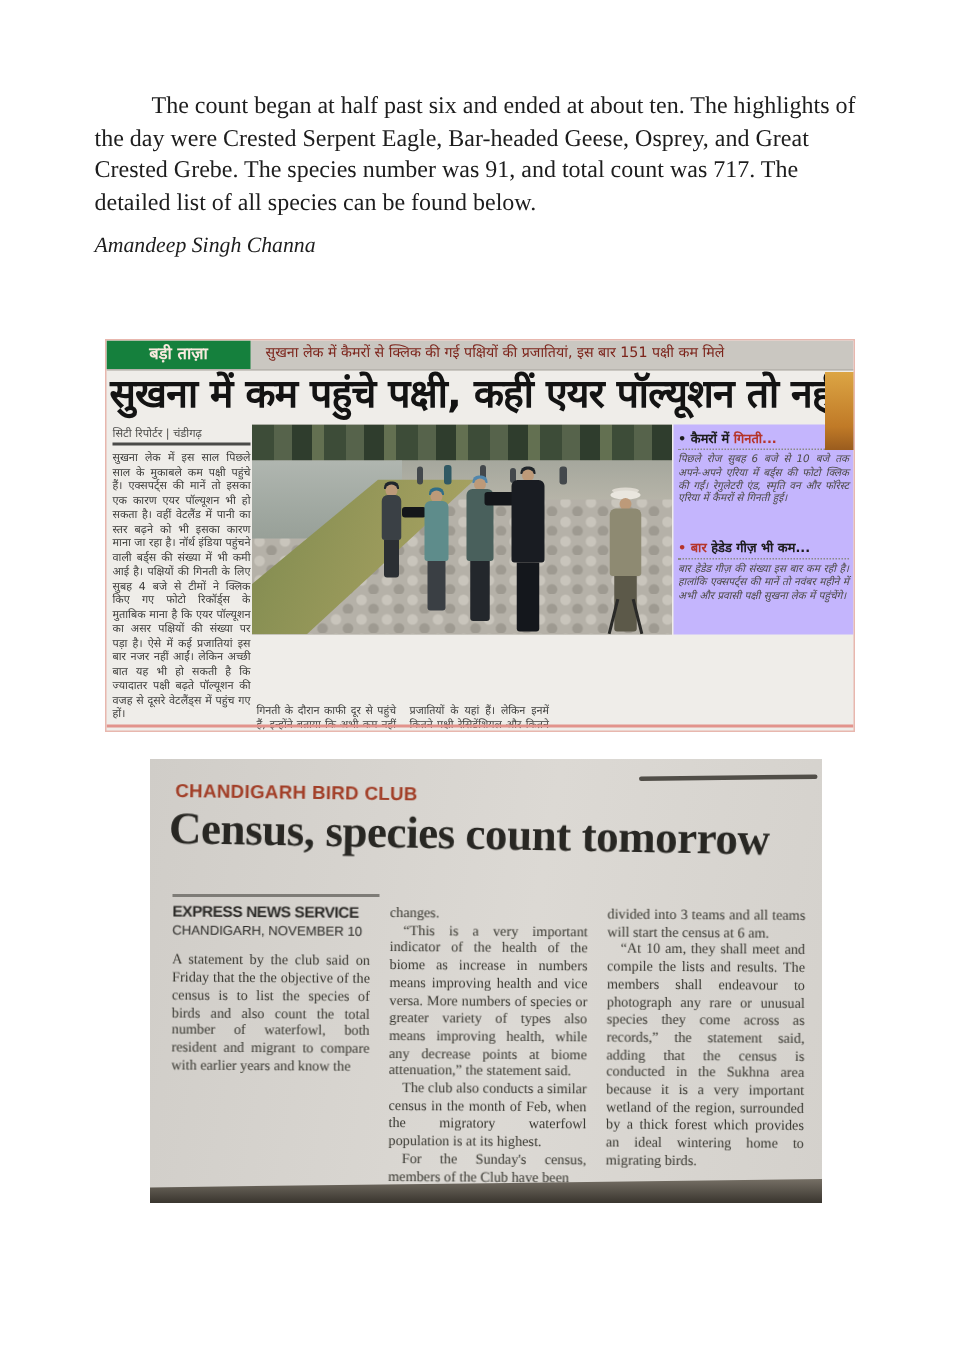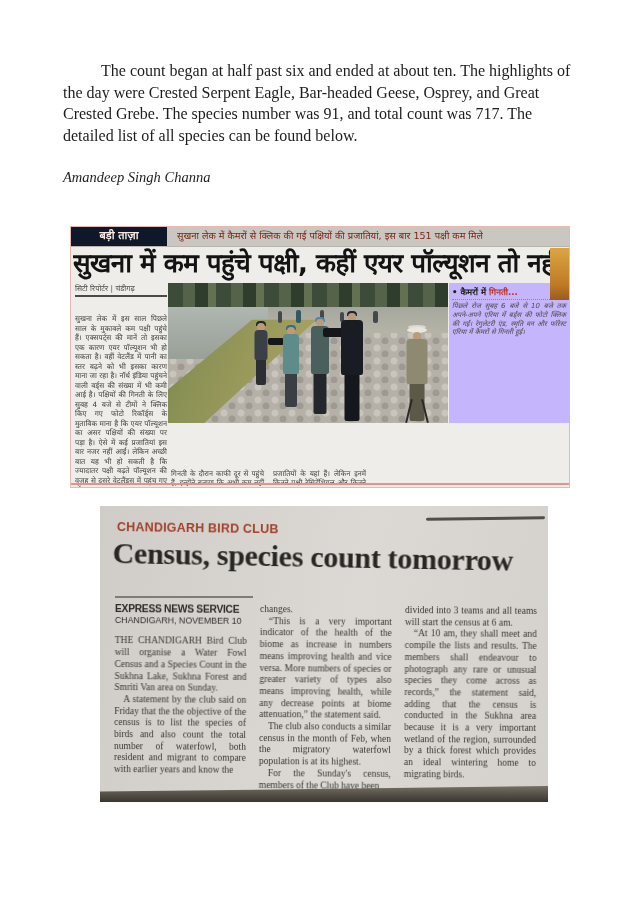--- a/index.html
+++ b/index.html
@@ -8,49 +8,49 @@
     font-family:"Liberation Serif", serif; overflow:hidden;
   }
 
   
   .doc-paragraph {
     position:absolute; left:63px; top:60px; width:518px;
     font-size:16px; line-height:21.5px; color:#1d1d1d;
     text-indent:38px; text-align:left;
   }
   .doc-author {
-    position:absolute; left:63px; top:169px;
+    position:absolute; left:63px; top:156px;
     font-size:14.5px; font-style:italic; color:#1d1d1d;
   }
 
   
   .clip-hindi {
     position:absolute; left:70px; top:226px; width:500px; height:262px;
     background:#efede9; border:1px solid #e8b7ae; box-sizing:border-box;
     font-family:"DejaVu Sans", sans-serif; overflow:hidden;
   }
   .strap { display:flex; align-items:stretch; height:19px; background:#cac7c1; border-bottom:1px solid #b7b4ae; }
   .badge {
-    background:#0f172a; color:#f8e9de; font-weight:bold; font-size:11px;
+    background:#15803d; color:#f8e9de; font-weight:bold; font-size:11px;
     width:96px; text-align:center; line-height:18px; margin-right:10px; flex:none;
   }
   .strap-text { color:#7c241b; font-weight:normal; font-size:9.5px; line-height:18px; white-space:nowrap; overflow:hidden; }
   .hl {
     position:absolute; left:2px; top:19px; width:478px; height:36px;
     font-size:26px; font-weight:bold; color:#131313; line-height:35px;
     letter-spacing:-0.5px; white-space:nowrap; overflow:hidden;
   }
   .inset-orange {
     position:absolute; left:479px; top:21px; width:20px; height:52px;
     background:linear-gradient(#dca544,#c07a27 70%,#9a5c1e); z-index:4;
   }
   .h-leftcol { position:absolute; left:4px; top:56px; width:92px; height:200px; }
   .h-byline {
     font-size:7.5px; color:#4e4e4c; border-bottom:2px solid #4a4a48;
-    padding-bottom:2px; margin-bottom:17px; white-space:nowrap; overflow:hidden;
+    padding-bottom:2px; margin-bottom:3px; white-space:nowrap; overflow:hidden;
   }
   .h-small {
     font-size:7.3px; line-height:9.5px; color:#3c3c3a; text-align:justify;
     filter:blur(0.3px); word-break:break-word;
   }
 
   
   .h-photo {
     position:absolute; left:97px; top:56px; width:280px; height:140px;
     background:#b3afa5; overflow:hidden; filter:blur(0.45px) saturate(0.92);
@@ -202,40 +202,43 @@
       <div class="p-legs" style="top:55px;width:15px;height:37px;background:#5c5948;"></div>
       <div class="tripod" style="left:2px;top:70px;height:24px;transform:rotate(14deg);"></div>
       <div class="tripod" style="left:18px;top:70px;height:24px;transform:rotate(-14deg);"></div>
     </div>
   </div>
 
 
   <div class="h-panel">
     <div class="panel-h"><span>• कैमरों में </span><span class="red">गिनती...</span></div>
     <div class="panel-txt">पिछले रोज सुबह 6 बजे से 10 बजे तक अपने-अपने एरिया में बर्ड्स की फोटो क्लिक की गईं। रेगुलेटरी एंड, स्मृति वन और फॉरेस्ट एरिया में कैमरों से गिनती हुई।</div>
+    <div class="panel-block2">
+      <div class="panel-h"><span class="red">• बार </span><span>हेडेड गीज़ भी कम...</span></div>
+      <div class="panel-txt">बार हेडेड गीज़ की संख्या इस बार कम रही है। हालांकि एक्सपर्ट्स की मानें तो नवंबर महीने में अभी और प्रवासी पक्षी सुखना लेक में पहुंचेंगे।</div>
+    </div>
   </div>
 
   <div class="h-bottom">
     <div class="h-bcol">गिनती के दौरान काफी दूर से पहुंचे हैं, इन्होंने बताया कि अभी कम नहीं पहुंचे हैं। इसका अंदाजा इसी से लगा सकते हैं कि पिछले साल जब</div>
     <div class="h-bcol">प्रजातियों के यहां हैं। लेकिन इनमें कितने पक्षी रेसिडेंशियल और कितने माइग्रेटरी हैं इसका अलग से रिकॉर्ड किया जाता है।</div>
   </div>
   <div class="h-rule"></div>
 </div>
 
 <div class="clip-en">
   <div class="en-toprule"></div>
   <div class="en-kicker">CHANDIGARH BIRD CLUB</div>
   <div class="en-headline">Census, species count tomorrow</div>
   <div class="en-rule"></div>
   <div class="en-cols">
     <div class="en-col">
       <div class="en-byline1">EXPRESS NEWS SERVICE</div>
       <div class="en-byline2">CHANDIGARH, NOVEMBER 10</div>
       <div>
-          <p>THE CHANDIGARH Bird Club will organise a Water Fowl Census and a Species Count in the Sukhna Lake, Sukhna Forest and Smriti Van area on Sunday.</p>
           <p>A statement by the club said on Friday that the the objective of the census is to list the species of birds and also count the total number of waterfowl, both resident and migrant to compare with earlier years and know the</p>
         </div>
     </div>
     <div class="en-col">
       <div>
           <p>changes.</p>
           <p>“This is a very important indicator of the health of the biome as increase in numbers means improving health and vice versa. More numbers of species or greater variety of types also means improving health, while any decrease points at biome attenuation,” the statement said.</p>
           <p>The club also conducts a similar census in the month of Feb, when the migratory waterfowl population is at its highest.</p>
           <p>For the Sunday's census, members of the Club have been</p>
         </div>

